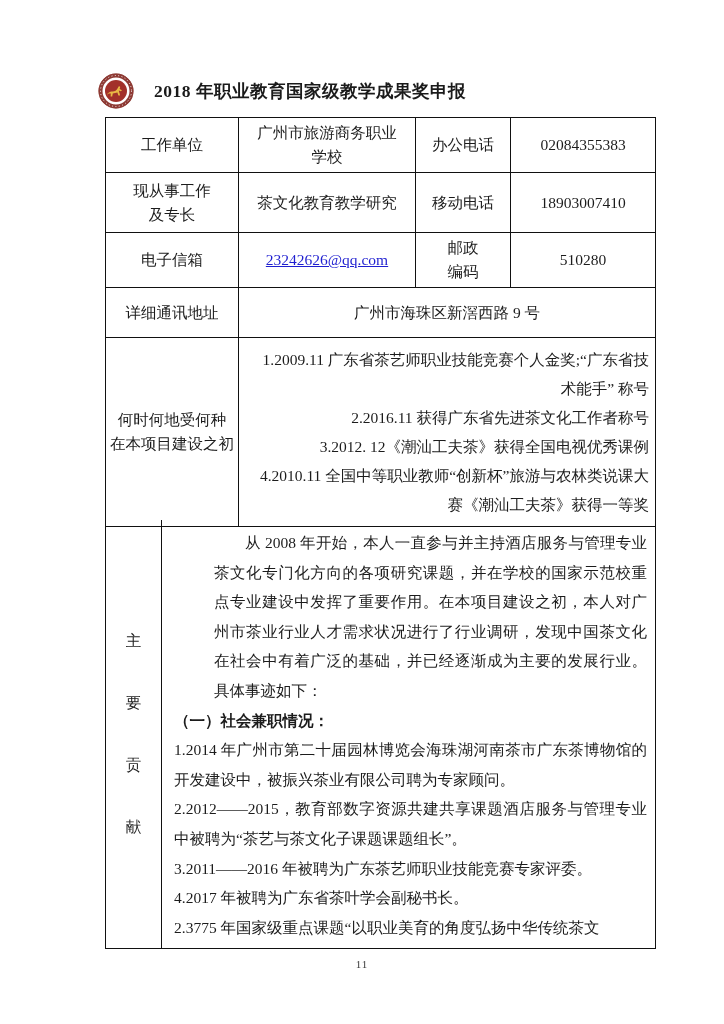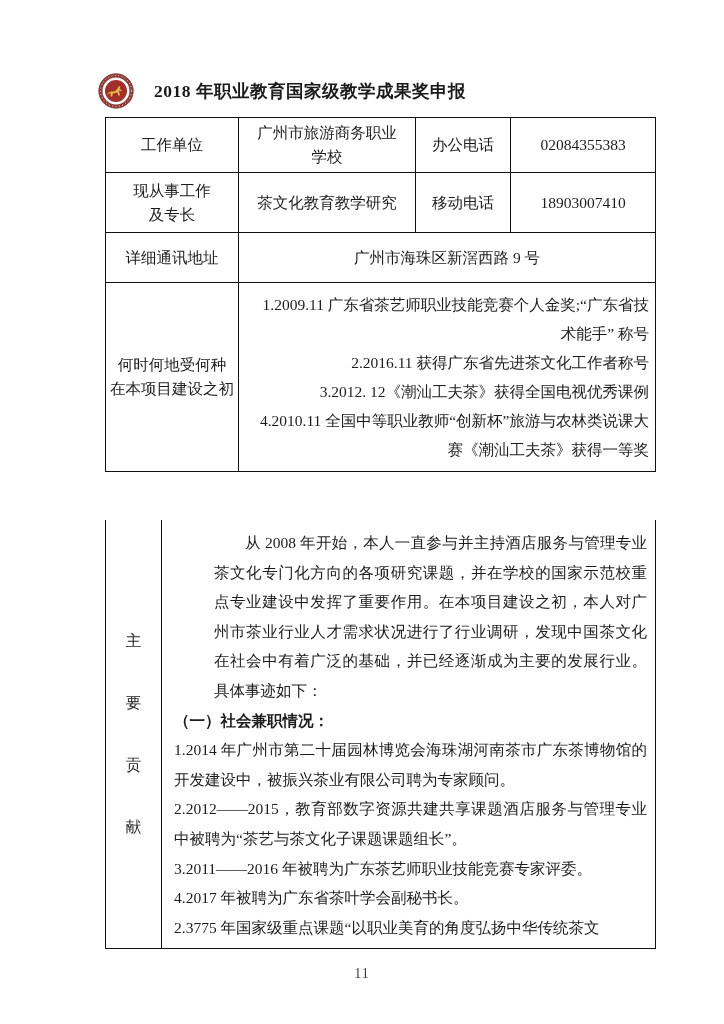--- a/index.html
+++ b/index.html
@@ -48,23 +48,22 @@
     text-align: center; white-space: pre-line;
     line-height: 62px; font-size: 15.5px;
   }
   td.contrib-cell { padding: 8px 8px 6px 12px; vertical-align: top; }
   .contrib-cell p { line-height: 29.6px; text-align: justify; }
   p.contrib-intro { text-indent: 2em; margin-left: 40px; }
   p.contrib-heading { font-weight: bold; }
 
   .page-number {
     position: absolute; left: 0; right: 0; top: 958px;
-    text-align: center; font-size: 14px; color: #3c3c3c;
+    text-align: center; font-size: 11px; color: #3c3c3c;
     letter-spacing: 1px;
-    margin-top: 8px;
   }
 </style>
 </head>
 <body>
 
 <div class="page">
 
   <div class="doc-header">
     <svg class="seal" viewBox="0 0 36 36">
       <circle cx="18" cy="18" r="17" fill="#ffffff" stroke="#a96a63" stroke-width="1"></circle>
@@ -90,20 +89,29 @@
 学校</td>
       <td class="c-label">办公电话</td>
       <td class="c-value">02084355383</td>
     </tr>
     <tr style="height:60px">
       <td class="c-label">现从事工作
 及专长</td>
       <td class="c-value">茶文化教育教学研究</td>
       <td class="c-label">移动电话</td>
       <td class="c-value">18903007410</td>
+    </tr>
+    <tr style="height:55px">
+      <td class="c-label">电子信箱</td>
+      <td class="c-value">
+        <a href="#" class="email-link" style="color:#1f1fd0">23242626@qq.com</a>
+      </td>
+      <td class="c-label">邮政
+编码</td>
+      <td class="c-value">510280</td>
     </tr>
     <tr style="height:50px">
       <td class="c-label">详细通讯地址</td>
       <td class="c-value" colspan="3">广州市海珠区新滘西路 9 号</td>
     </tr>
     <tr style="height:183px">
       <td class="c-label">何时何地受何种
 在本项目建设之初</td>
       <td class="awards-cell" colspan="3">
         <div class="award-item">1.2009.11 广东省茶艺师职业技能竞赛个人金奖;“广东省技术能手” 称号</div>

